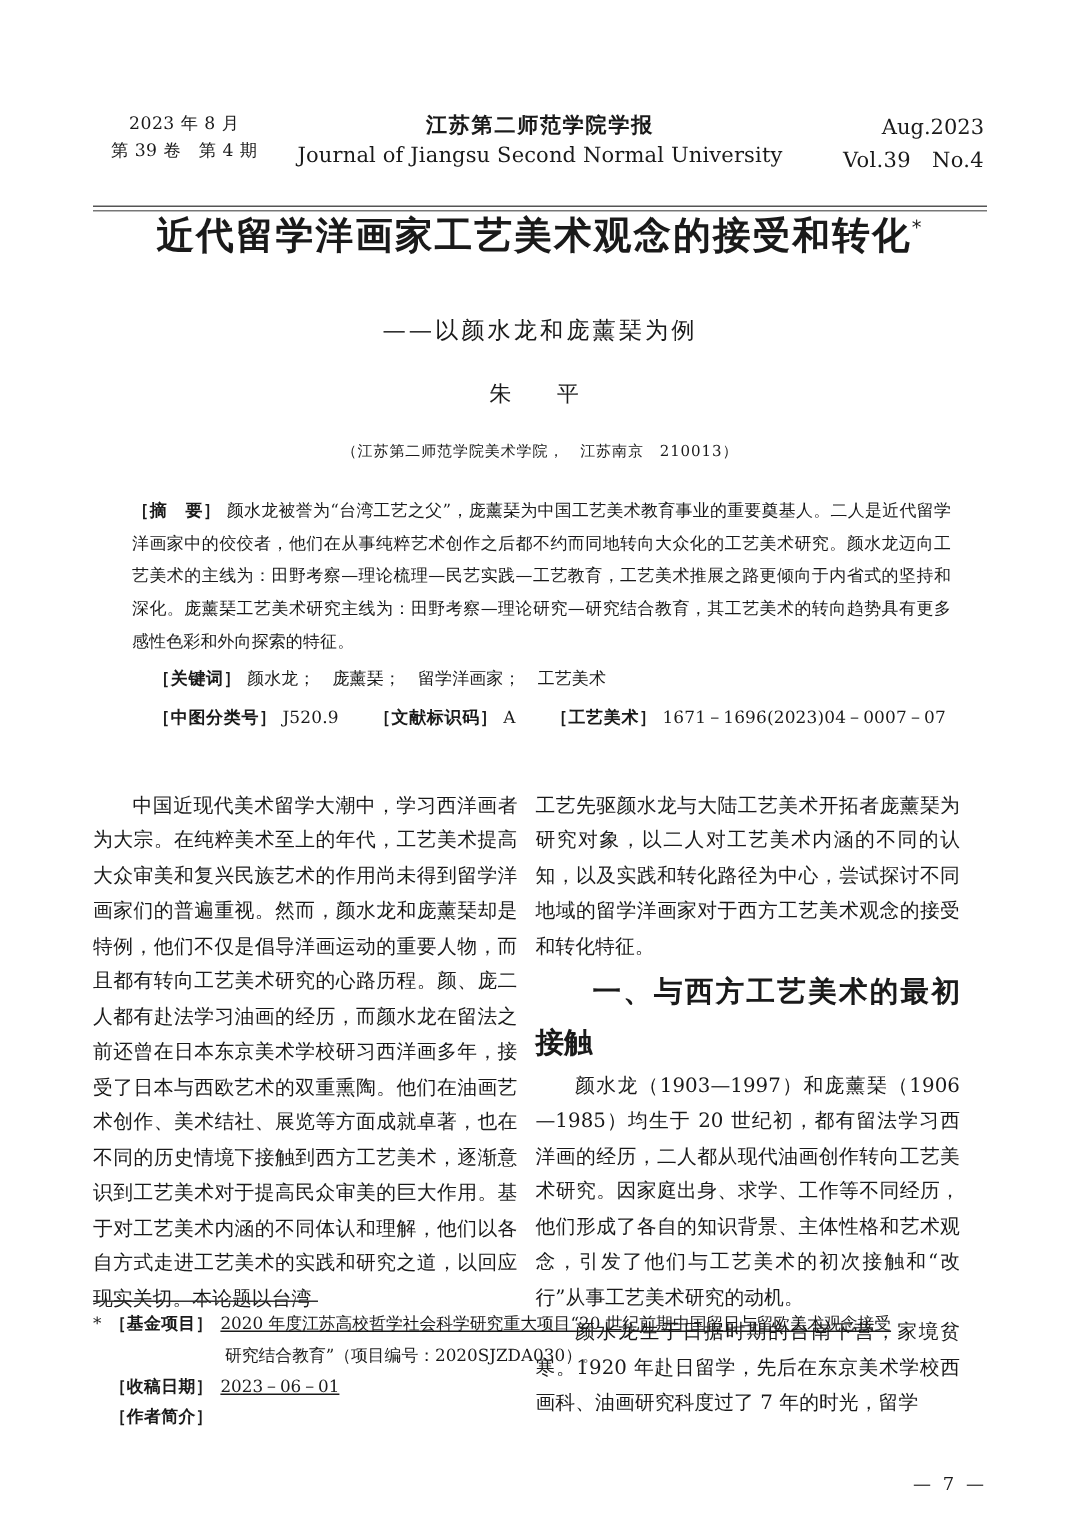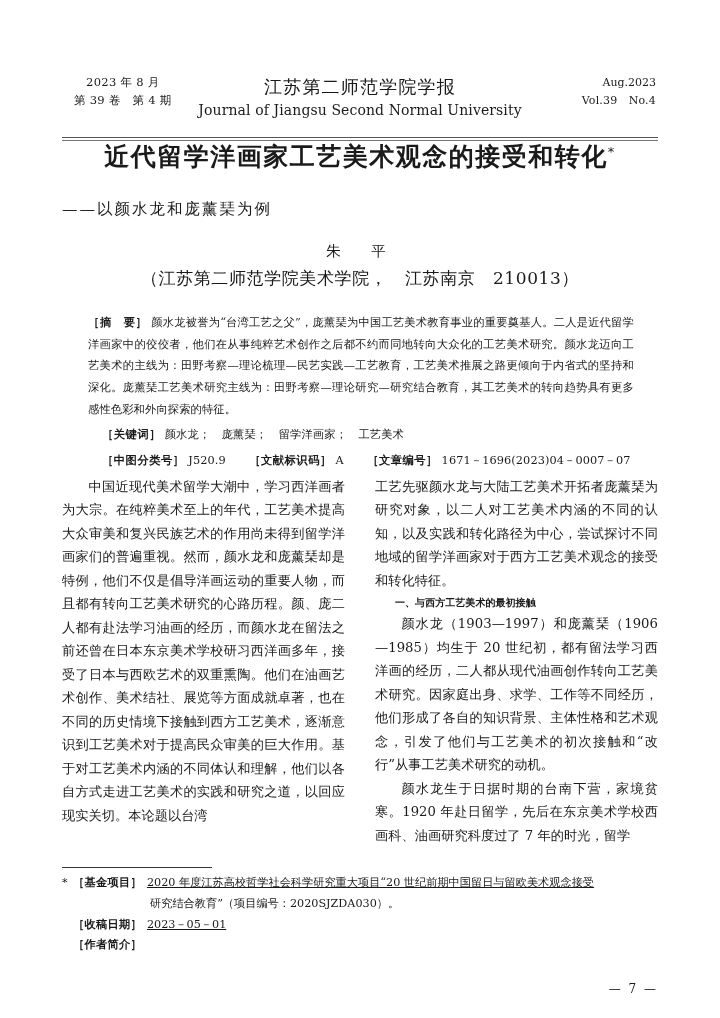--- a/index.html
+++ b/index.html
@@ -37,36 +37,37 @@
     line-height: 1.55;
     font-size: 11.5px;
     letter-spacing: 0.3px;
   }
   .mh-center {
     position: absolute;
     left: 0; right: 0; top: 0;
     text-align: center;
   }
   .mh-center .cn {
-    font-size: 18px;
+    font-size: 14px;
     letter-spacing: 1.2px;
     line-height: 1.45;
+    font-weight: bold;
   }
   .mh-center .en {
     font-size: 14px;
     letter-spacing: 0.1px;
     line-height: 1.5;
     font-family: "DejaVu Serif", "Liberation Serif", serif;
   }
   .mh-right {
     position: absolute;
     right: 2px; top: 0;
     text-align: right;
     line-height: 1.6;
-    font-size: 11px;
+    font-size: 14px;
   }
   .mh-right .r2 { letter-spacing: 0.2px; text-align: center; }
 
   .double-rule {
     margin-top: 5px;
     border-top: 1.6px solid #555;
     border-bottom: 1.1px solid #777;
     height: 2.4px;
     box-sizing: content-box;
   }
@@ -79,35 +80,36 @@
     letter-spacing: 1.5px;
     line-height: 1.3;
     font-family: "DejaVu Sans", "Liberation Sans", sans-serif;
   }
   .title .star {
     font-size: 13px;
     vertical-align: super;
     font-weight: normal;
   }
   .subtitle {
+    text-align: center;
     font-size: 15.5px;
     letter-spacing: 2px;
-    margin-top: 25px;
+    margin-top: 36px;
   }
   .author {
     text-align: center;
     font-size: 14.5px;
     letter-spacing: 8px;
     margin-top: 22px;
   }
   .affiliation {
     text-align: center;
-    font-size: 17px;
+    font-size: 10px;
     letter-spacing: 0.6px;
-    margin-top: 6px;
+    margin-top: 22px;
   }
 
   
   .abstract-block {
     margin-top: 22px;
     padding: 0 24px 0 26px;
     font-size: 11.3px;
     line-height: 1.92;
     text-align: justify;
     letter-spacing: 0.1px;
@@ -119,41 +121,41 @@
     font-family: "DejaVu Sans", "Liberation Sans", sans-serif;
     letter-spacing: 0.5px;
   }
   .kw-line { margin-top: 4px; padding-left: 14px; }
   .cls-line { margin-top: 4px; padding-left: 14px; font-style: normal; }
   .cls-line .gap { display: inline-block; width: 16px; }
   .cls-line .val { font-family: "DejaVu Serif", "Liberation Serif", serif; font-style: normal; }
 
   
   .body-cols {
-    margin-top: 3px;
+    margin-top: 36px;
     display: flex;
-    gap: 30px;
+    gap: 12px;
     font-size: 13.2px;
     line-height: 1.78;
     text-align: justify;
   }
   .col {
     width: 283px;
     flex: 0 0 283px;
   }
   .col p {
     margin: 0;
     text-indent: 2em;
     letter-spacing: 0.05px;
   }
   .sec-head {
     font-weight: bold;
     text-indent: 1em;
     font-family: "DejaVu Sans", "Liberation Sans", sans-serif;
-    font-size: 10px;
+    font-size: 19px;
     margin: 2px 0 0 0 !important;
     letter-spacing: 0.2px;
   }
 
   
   .footnotes {
     position: absolute;
     left: 62px;
     right: 62px;
     bottom: 62px;
@@ -232,21 +234,21 @@
       <span class="lbl">［关键词］</span>
       <span>颜水龙；　庞薰琹；　留学洋画家；　工艺美术</span>
     </div>
     <div class="cls-line">
       <span class="lbl">［中图分类号］</span>
       <span class="val">J520.9</span>
       <span class="gap"></span>
       <span class="lbl">［文献标识码］</span>
       <span class="val">A</span>
       <span class="gap"></span>
-      <span class="lbl">［文章编号］</span>
+      <span class="lbl">［工艺美术］</span>
       <span class="val">1671－1696(2023)04－0007－07</span>
     </div>
   </div>
 
   <div class="body-cols">
     <div class="col">
       <p>中国近现代美术留学大潮中，学习西洋画者为大宗。在纯粹美术至上的年代，工艺美术提高大众审美和复兴民族艺术的作用尚未得到留学洋画家们的普遍重视。然而，颜水龙和庞薰琹却是特例，他们不仅是倡导洋画运动的重要人物，而且都有转向工艺美术研究的心路历程。颜、庞二人都有赴法学习油画的经历，而颜水龙在留法之前还曾在日本东京美术学校研习西洋画多年，接受了日本与西欧艺术的双重熏陶。他们在油画艺术创作、美术结社、展览等方面成就卓著，也在不同的历史情境下接触到西方工艺美术，逐渐意识到工艺美术对于提高民众审美的巨大作用。基于对工艺美术内涵的不同体认和理解，他们以各自方式走进工艺美术的实践和研究之道，以回应现实关切。本论题以台湾</p>
     </div>
     <div class="col">
       <p style="text-indent:0;">工艺先驱颜水龙与大陆工艺美术开拓者庞薰琹为研究对象，以二人对工艺美术内涵的不同的认知，以及实践和转化路径为中心，尝试探讨不同地域的留学洋画家对于西方工艺美术观念的接受和转化特征。</p>
@@ -260,21 +262,21 @@
     <div class="fn-rule"></div>
     <div class="fn-row">
       <span class="fn-star">*</span>
       <span class="fn-key">［基金项目］</span>
       <span class="fn-val">2020 年度江苏高校哲学社会科学研究重大项目“20 世纪前期中国留日与留欧美术观念接受</span>
     </div>
     <div class="fn-cont">研究结合教育”（项目编号：2020SJZDA030）。</div>
     <div class="fn-row">
       <span class="fn-star"></span>
       <span class="fn-key">［收稿日期］</span>
-      <span class="fn-val">2023－05－01</span>
+      <span class="fn-val">2023－06－01</span>
     </div>
     <div class="fn-row">
       <span class="fn-star"></span>
       <span class="fn-key">［作者简介］</span>
     </div>
   </div>
 
   <div class="pagenum">— 7 —</div>
 
 </div>

